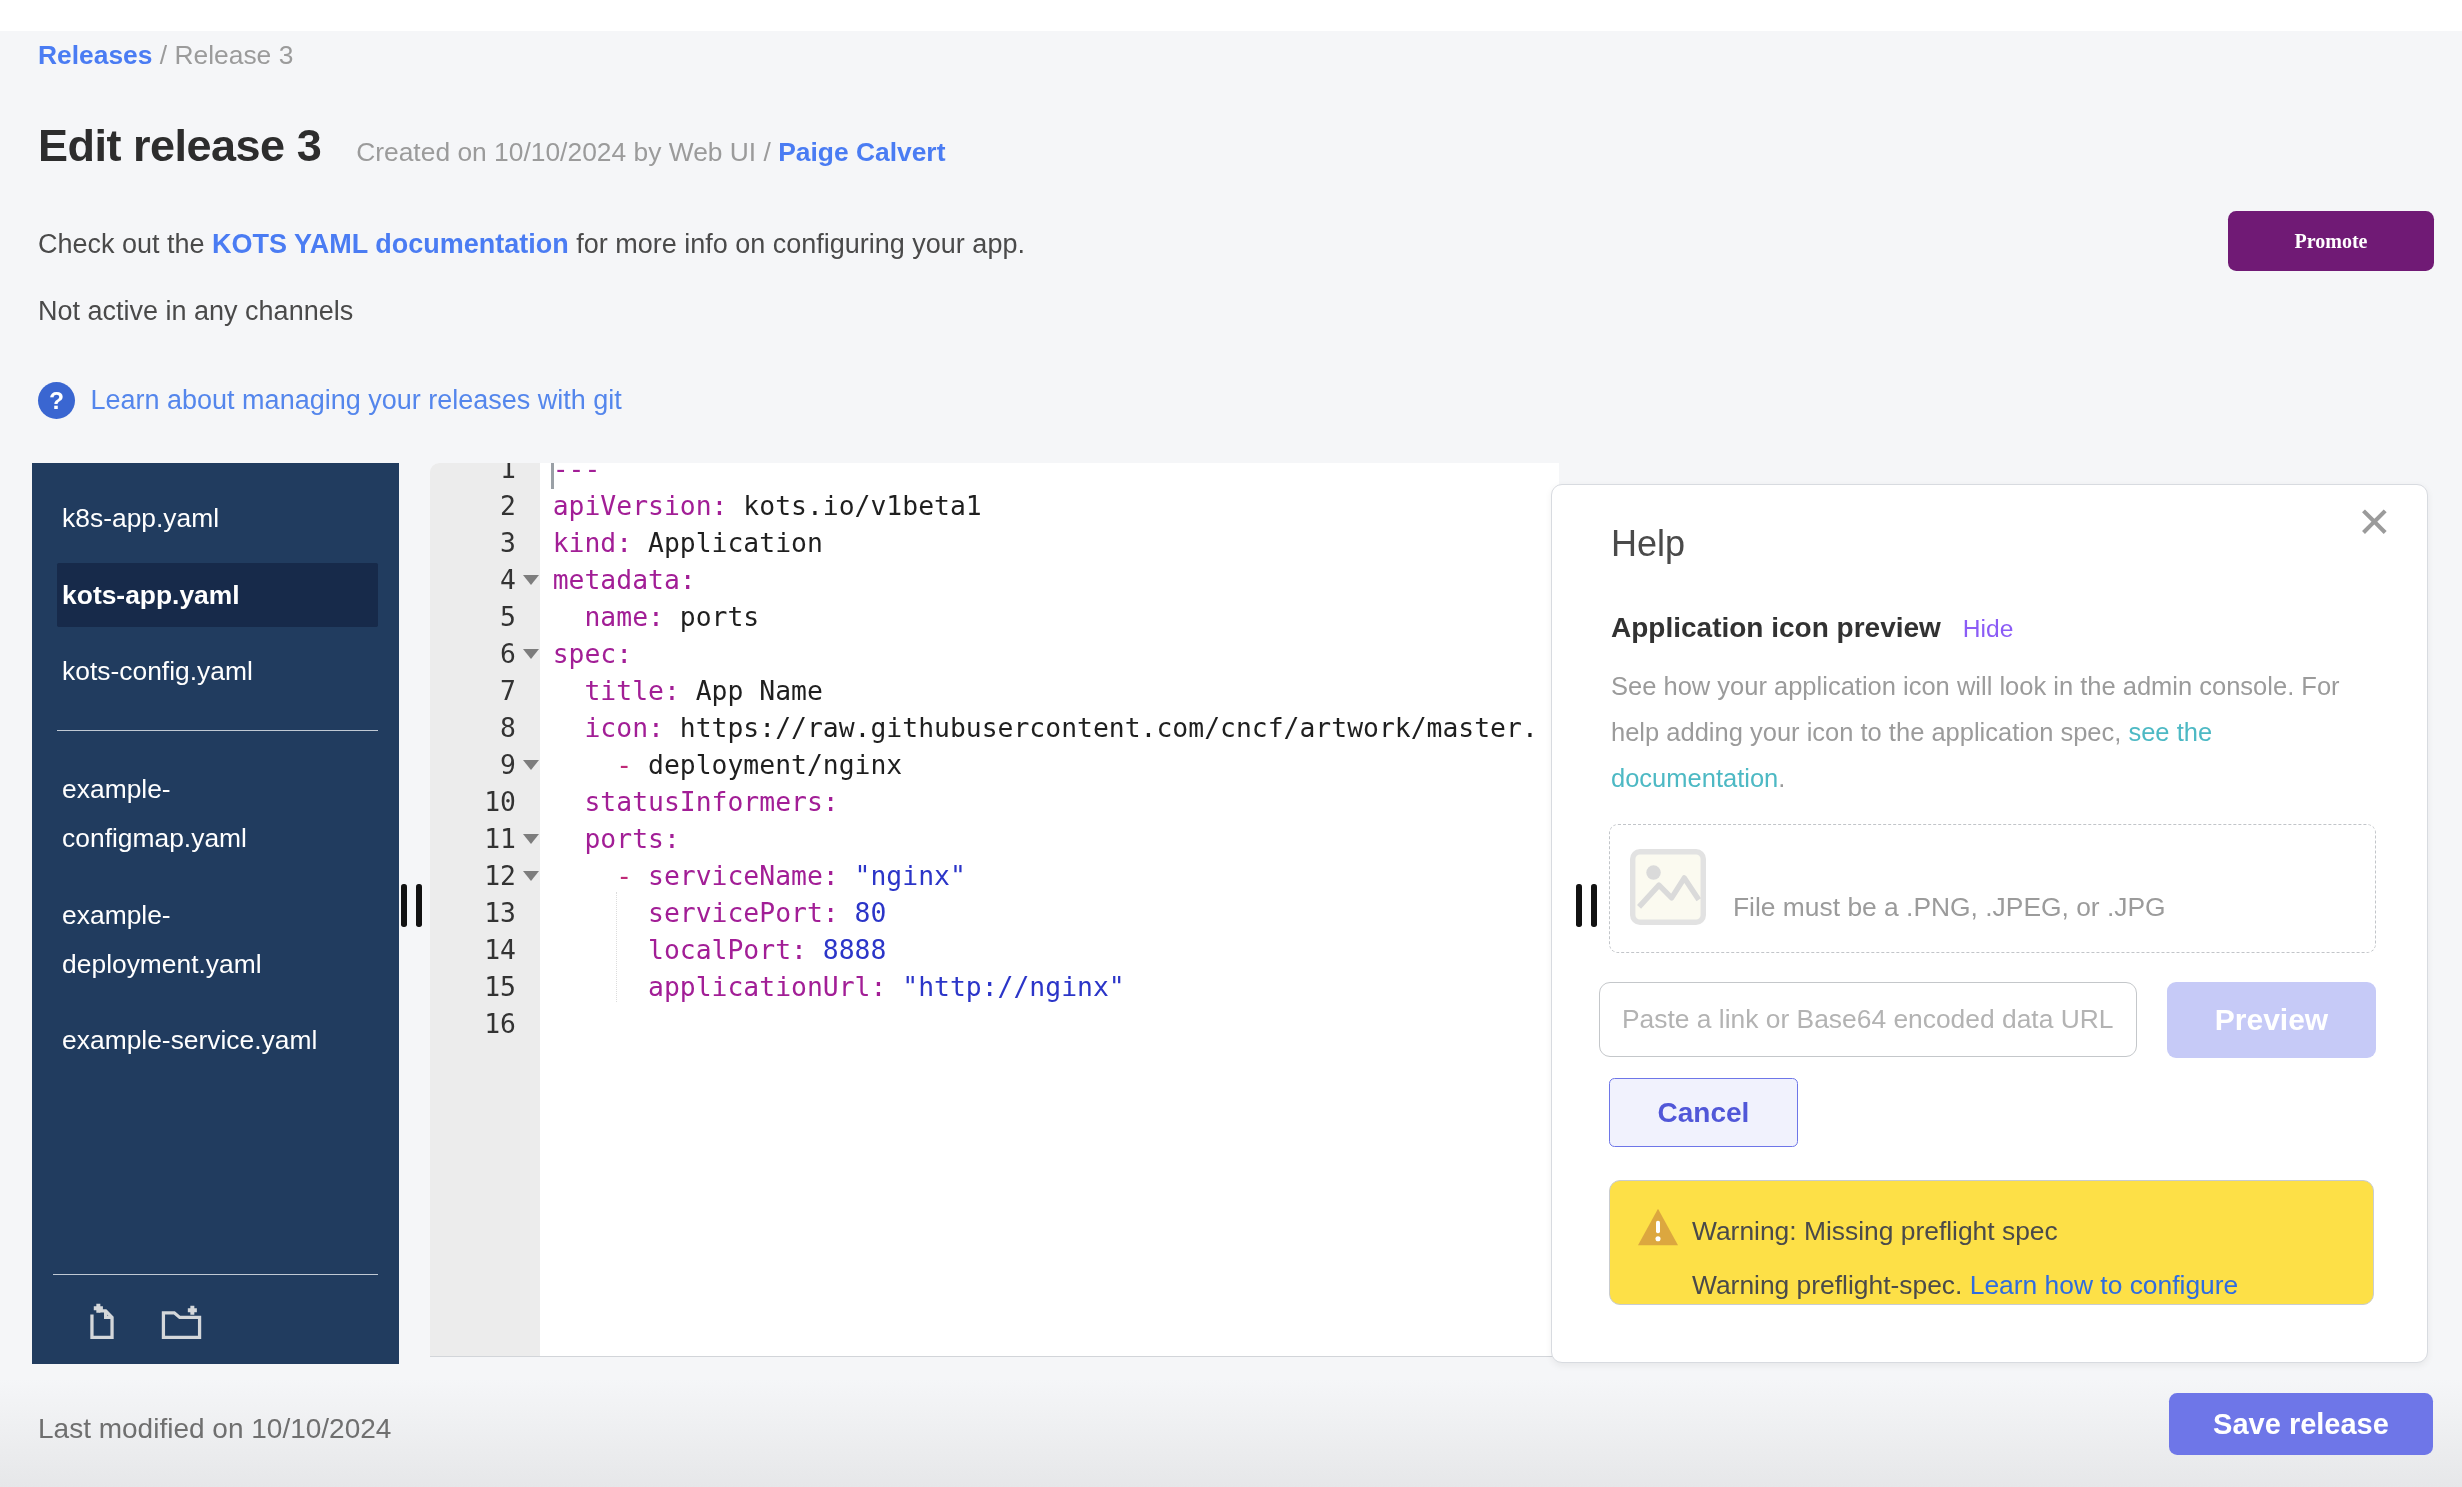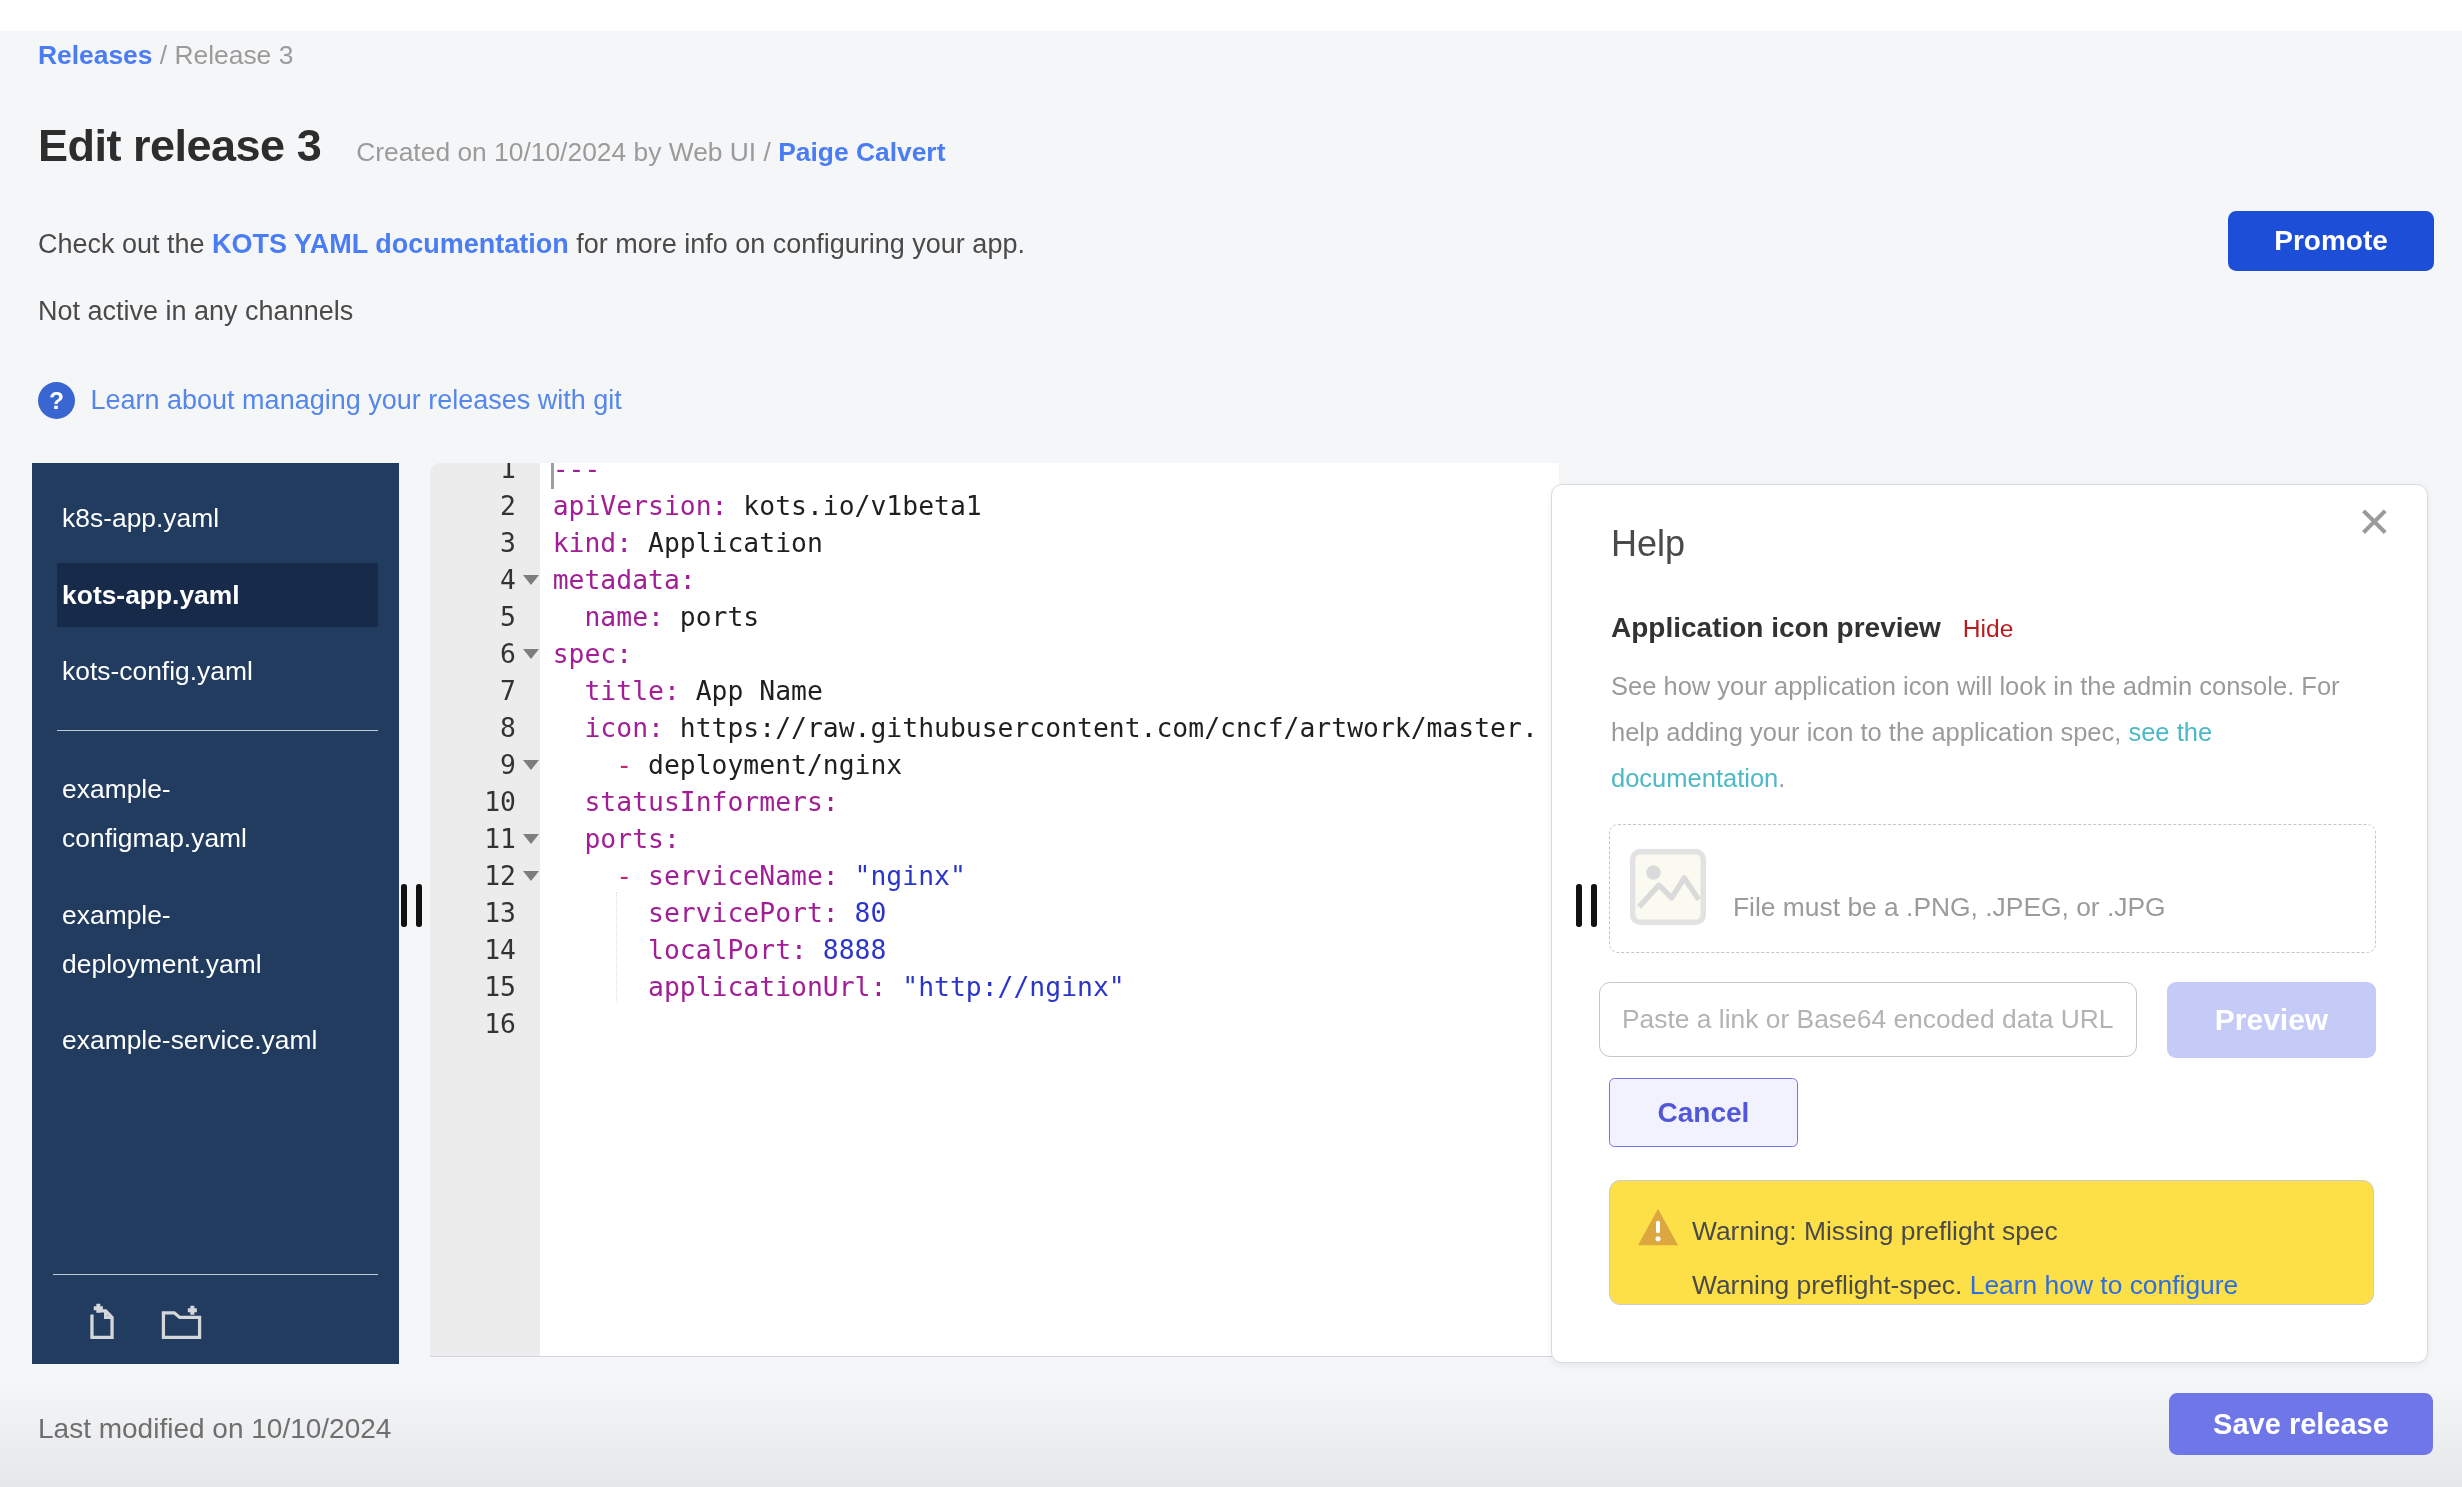--- a/index.html
+++ b/index.html
@@ -15,22 +15,22 @@
   .breadcrumb{position:absolute;left:38px;top:40px;font-size:26.4px;color:#9b9b9b;}
   .breadcrumb .crumb-link{color:#4a7cf3;font-weight:600;cursor:pointer;text-decoration:none;}
   .title-row{position:absolute;left:38px;top:120px;display:flex;align-items:baseline;}
   .page-title{font-size:45px;font-weight:700;color:#2d2d2d;margin:0;letter-spacing:-0.5px;}
   .created{margin-left:35px;font-size:26.4px;color:#9b9b9b;}
   .created .author-link{color:#4a7cf3;font-weight:600;cursor:pointer;}
   .doc-line{position:absolute;left:38px;top:229px;font-size:27px;color:#4a4a4a;}
   .doc-line .doc-link{color:#4a7cf3;font-weight:600;cursor:pointer;}
   .channel-status{position:absolute;left:38px;top:296px;font-size:27px;color:#4a4a4a;}
   .btn-promote{position:absolute;left:2228px;top:211px;width:206px;height:60px;
-    background:#1d4ed8;border:none;border-radius:8.2px;color:#fff;font-size:28px;font-weight:700;
-    font-family:Liberation Sans, sans-serif;display:flex;align-items:center;justify-content:center;cursor:pointer;}
+    background:#701a75;border:none;border-radius:8.2px;color:#fff;font-size:20px;font-weight:700;
+    font-family:Liberation Serif, serif;display:flex;align-items:center;justify-content:center;cursor:pointer;}
   .git-row{position:absolute;left:38px;top:382px;display:flex;align-items:center;gap:15.5px;cursor:pointer;}
   .q-icon{width:37px;height:37px;border-radius:50%;background:#3a66d1;color:#fff;
     font-size:24.6px;font-weight:700;display:flex;align-items:center;justify-content:center;}
   .git-link{font-size:27px;color:#5486ec;font-weight:500;}
 
   
   .sidebar{position:absolute;left:32px;top:463px;width:367px;height:901px;
     background:#213c5f;border-radius:0;z-index:5;}
   .file-list{list-style:none;margin:0;padding:24px 0 0 0;}
   .file-item{margin:0 21px 12.7px 24.6px;padding:7.3px 5.5px;font-size:26.4px;line-height:49px;
@@ -69,21 +69,21 @@
   .editor-cursor{position:absolute;left:11px;top:12.7px;width:2.7px;height:25.5px;background:#9aa0a6;}
   .indent-guide{position:absolute;left:76px;top:429px;height:110px;border-left:1.8px dotted #dcdcdc;}
 
   
   .help-panel{position:absolute;left:1551px;top:484px;width:877px;height:879px;background:#ffffff;
     border:1.8px solid #d8dbe0;border-radius:11px;box-shadow:0 2.7px 7.3px rgba(0,0,0,.06);z-index:20;box-sizing:border-box;}
   .close-x{position:absolute;right:35px;top:12.7px;font-size:42px;color:#9b9b9b;font-weight:400;cursor:pointer;line-height:1.2;}
   .help-title{position:absolute;left:59px;top:38px;font-size:36px;font-weight:500;color:#4a4a4a;}
   .section-row{position:absolute;left:59px;top:127px;display:flex;align-items:baseline;gap:22px;}
   .section-title{font-size:28px;font-weight:700;color:#323232;}
-  .hide-link{font-size:24.6px;color:#b91c1c;font-weight:500;cursor:pointer;}
+  .hide-link{font-size:24.6px;color:#8b5cf6;font-weight:500;cursor:pointer;}
   .help-body{position:absolute;left:59px;top:178px;width:756px;font-size:25.5px;line-height:46px;color:#9b9b9b;}
   .teal-link{color:#4db9c4;font-weight:500;cursor:pointer;}
   .dropzone{position:absolute;left:57px;top:339px;width:765px;height:127px;
     border:1.8px dashed #c2c5c9;border-radius:9px;}
   .img-icon{position:absolute;left:20px;top:24px;}
   .dz-line1{position:absolute;left:123px;top:22px;font-size:28px;color:#9b9b9b;}
   .dz-line2{position:absolute;left:123px;top:67px;font-size:26.4px;color:#9b9b9b;}
   .url-input{position:absolute;left:47px;top:497px;width:492px;height:73px;border:1.8px solid #c4c7ca;
     border-radius:11px;font-size:26.4px;font-family:"Liberation Sans",sans-serif;color:#4a4a4a;padding:0 22px;outline:none;}
   .url-input::placeholder{color:#b3b3b3;}

